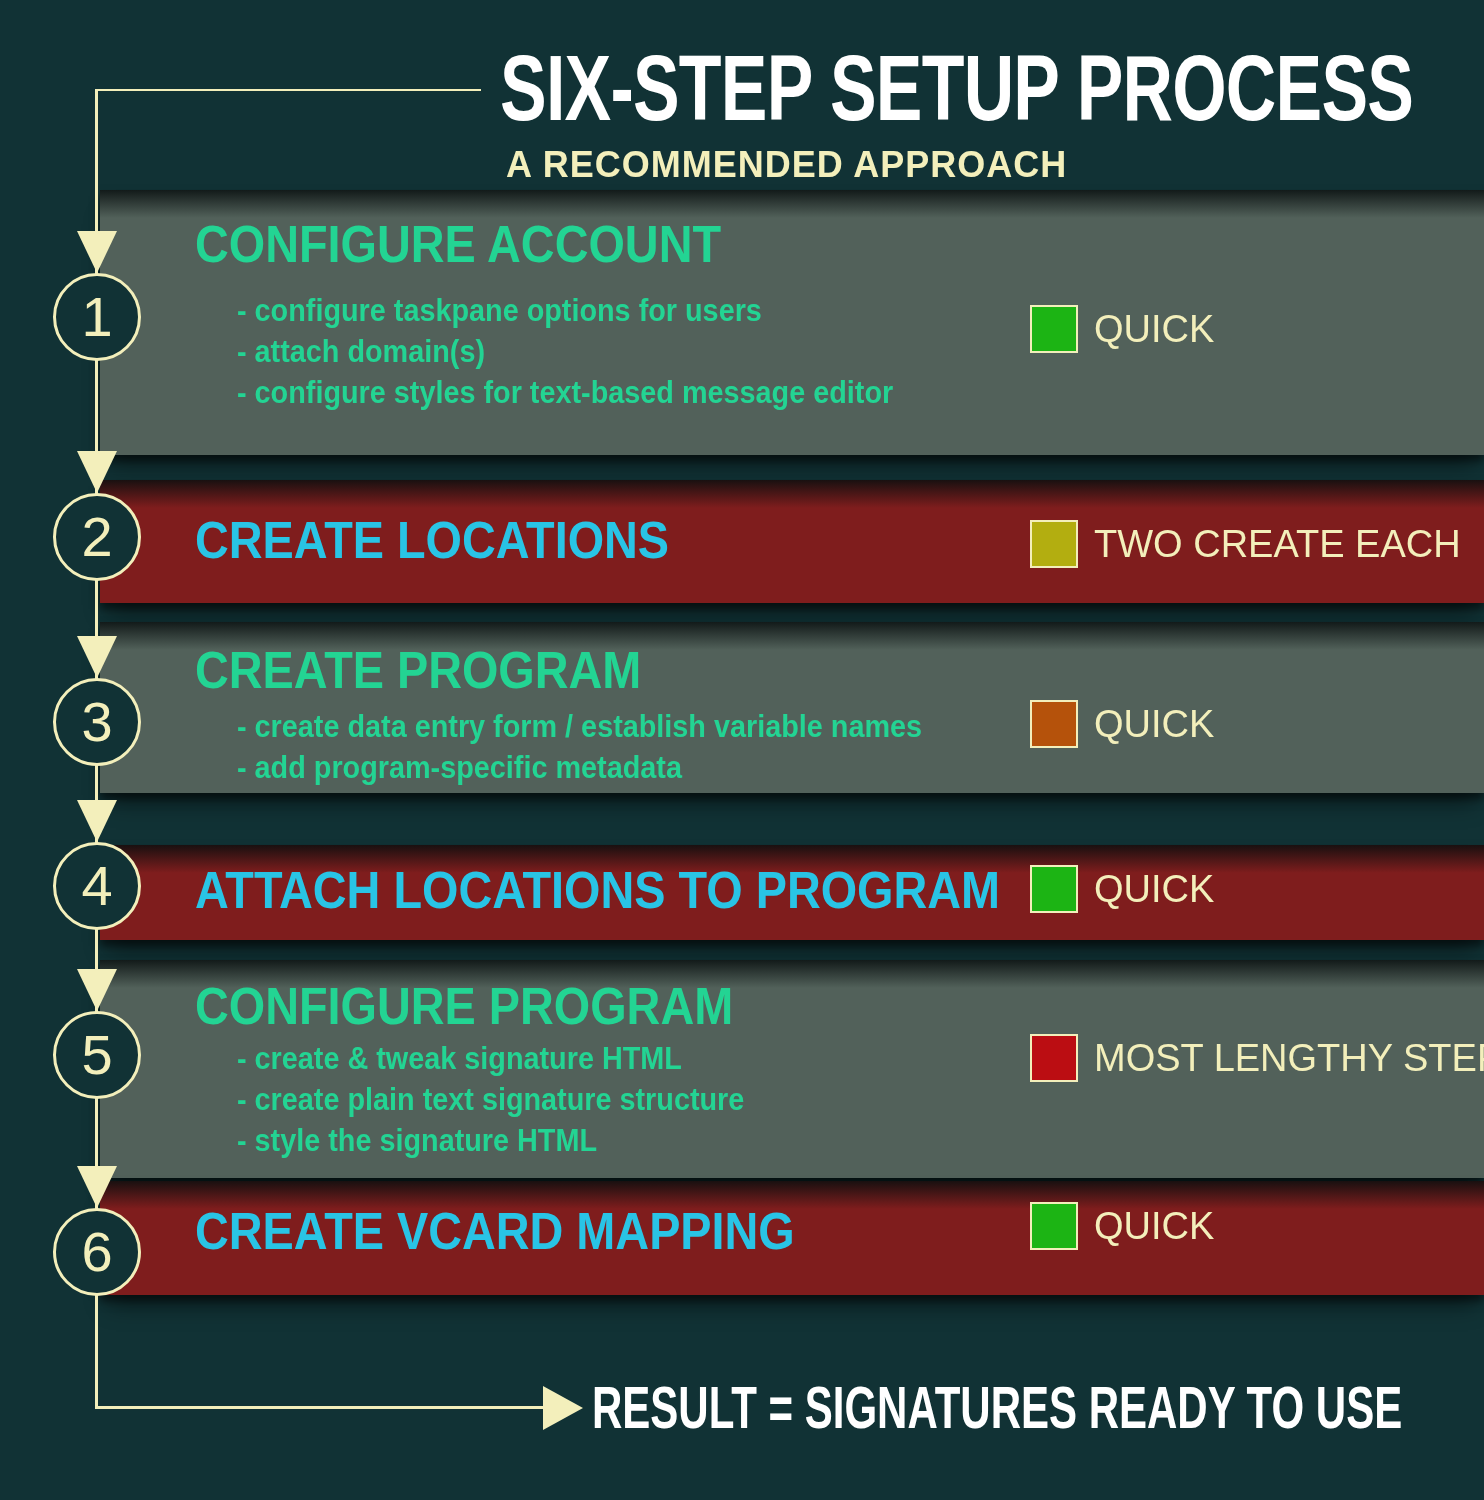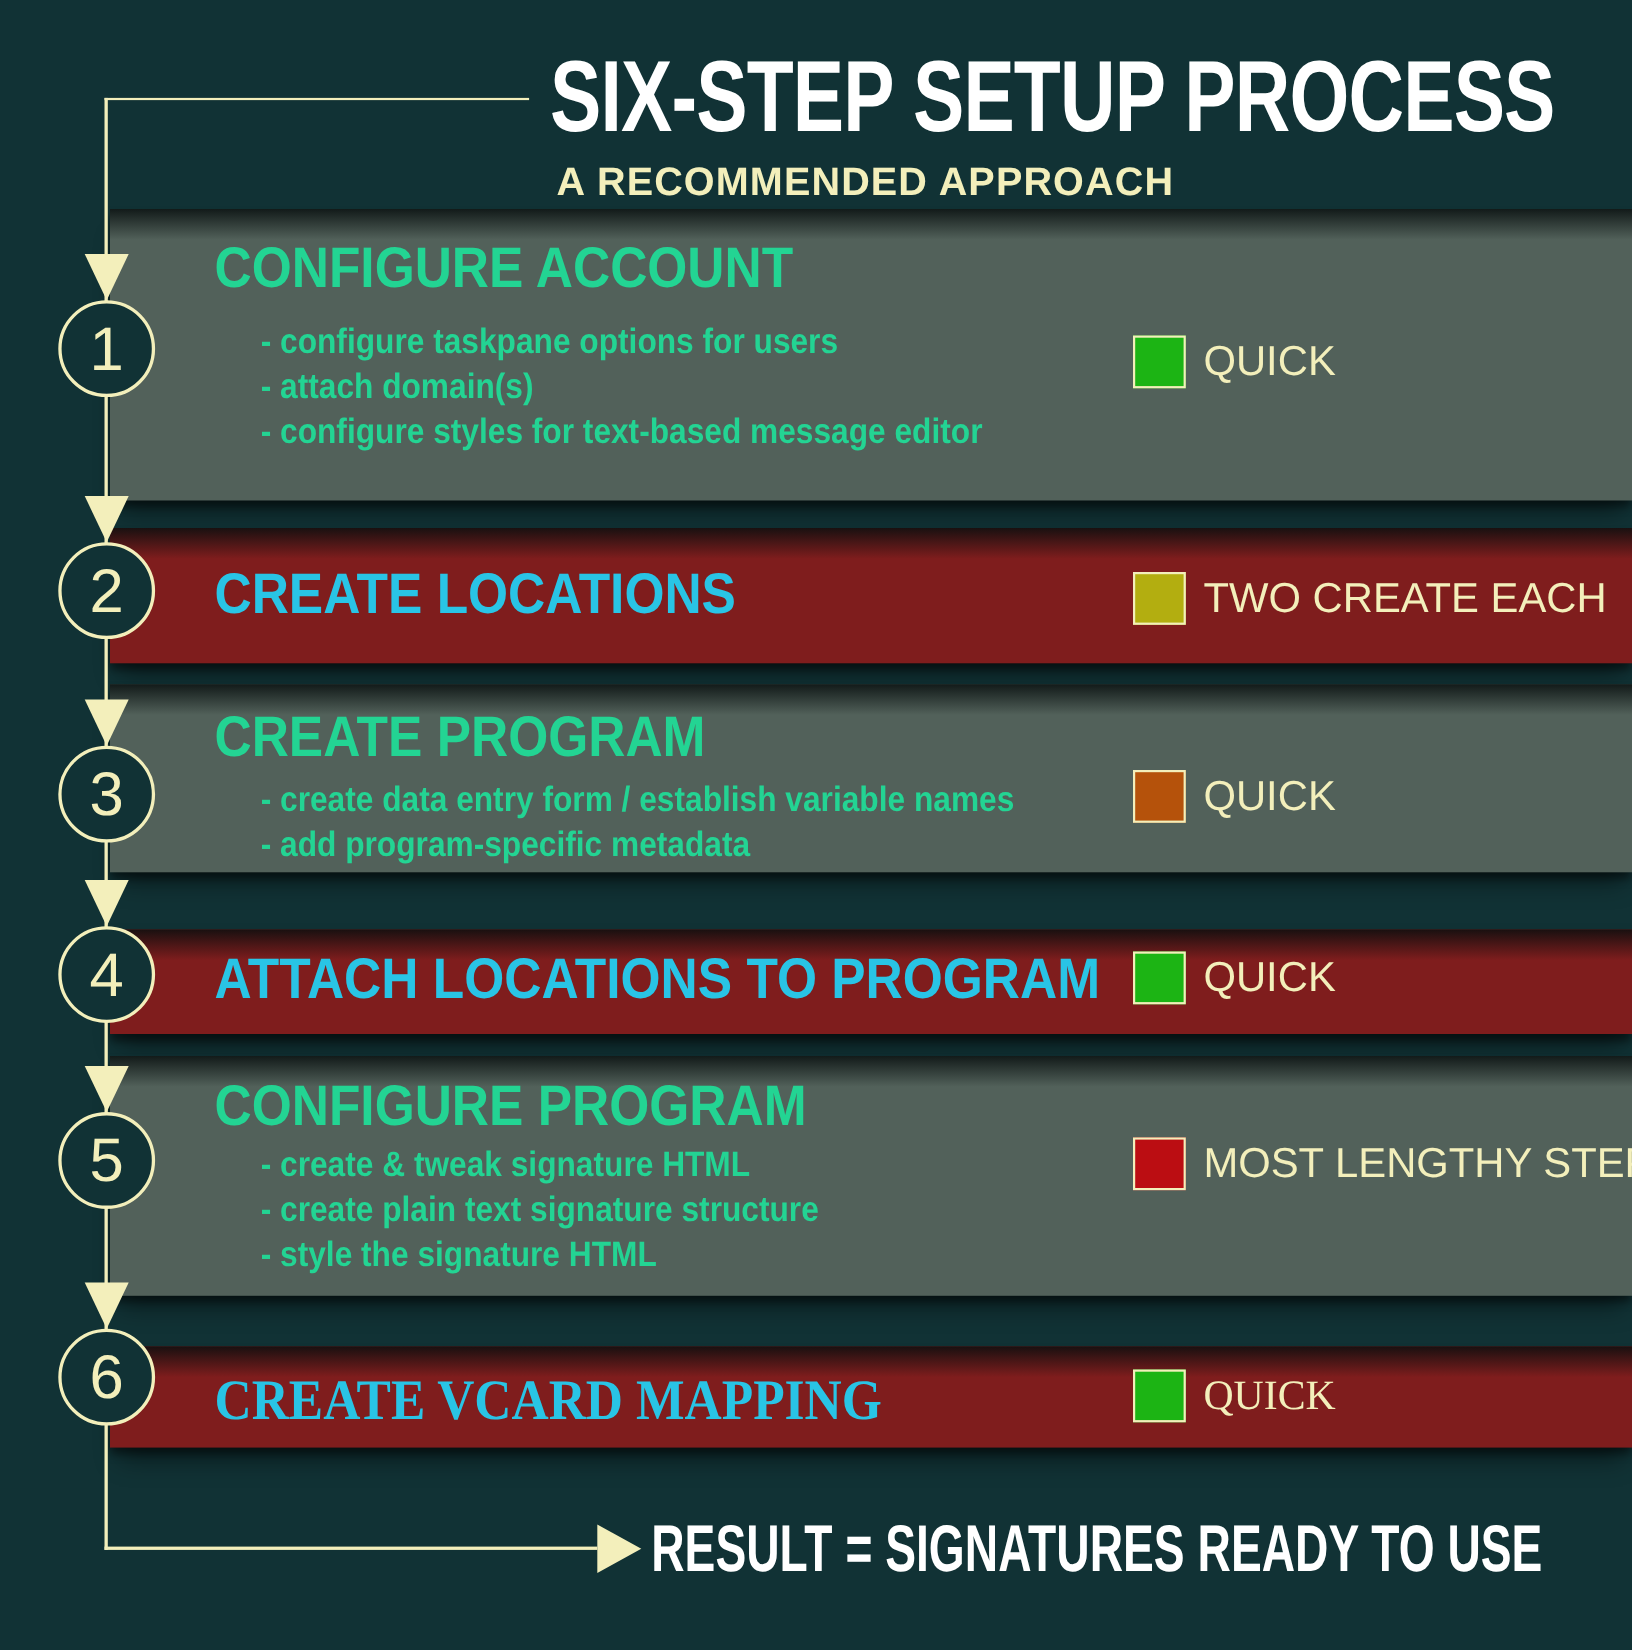--- a/index.html
+++ b/index.html
@@ -137,21 +137,21 @@
       <div style="color: rgb(35, 212, 147);">- create &amp; tweak signature HTML</div>
       <div style="color: rgb(35, 212, 147);">- create plain text signature structure</div>
       <div style="color: rgb(35, 212, 147);">- style the signature HTML</div>
     </div>
     <div class="badge" style="top:74px;">
       <span class="swatch" style="background: rgb(187, 13, 18);"></span>
       <span class="badge-label">MOST LENGTHY STEP</span>
     </div>
   </section>
 
-  <section class="band even" style="top:1224px;height:92px;font-family:Liberation Serif, serif;">
+  <section class="band even" style="top:1181px;height:114px;">
     <h2 class="heading" style="top: 20px; color: rgb(41, 196, 229);">CREATE VCARD MAPPING</h2>
     <div class="badge" style="top:21px;">
       <span class="swatch" style="background: rgb(28, 180, 20);"></span>
       <span class="badge-label">QUICK</span>
     </div>
   </section>
 
   <div class="vline"></div>
   <div class="hline top"></div>
   <div class="hline bottom"></div>

